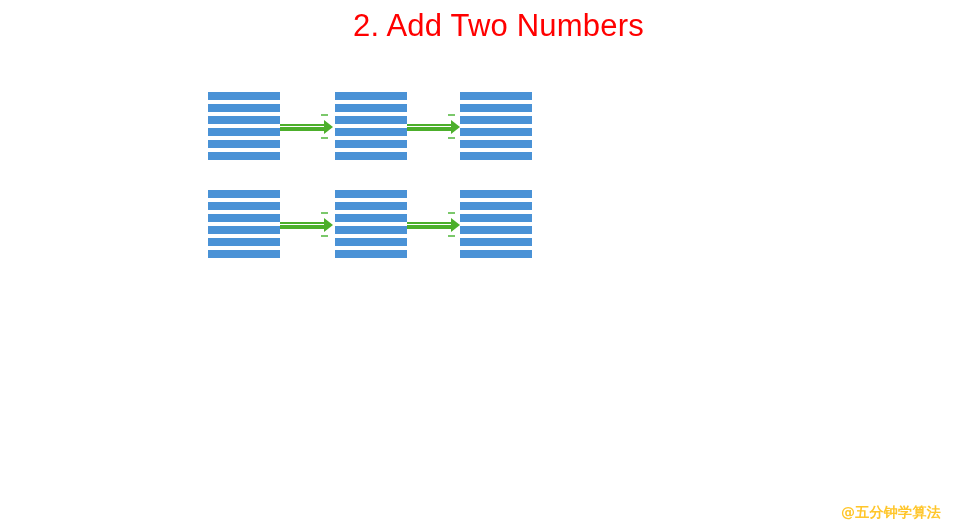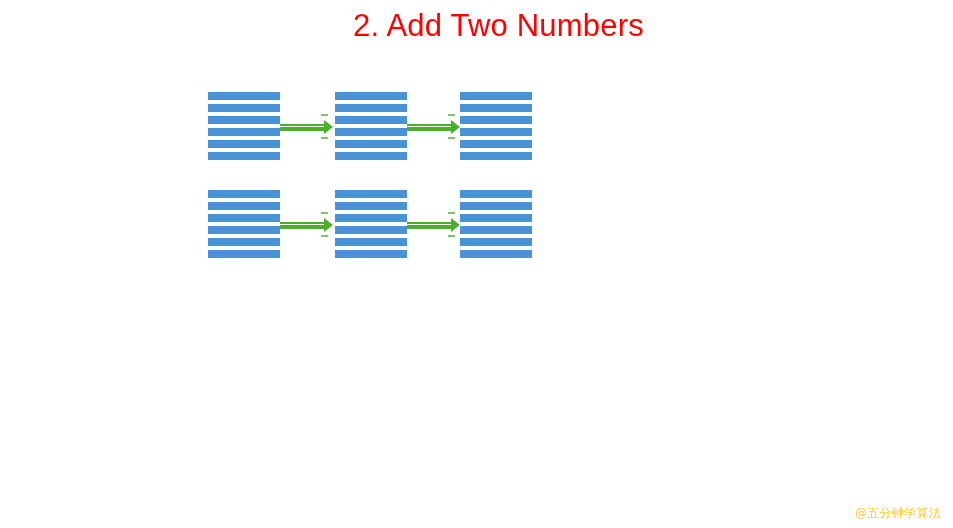--- a/index.html
+++ b/index.html
@@ -138,22 +138,22 @@
   }
   .arrow .head-tick-up { top: -6px; }
   .arrow .head-tick-dn { top: 17px; }
 
   
   #watermark {
     position: absolute;
     right: 12px;
     bottom: 6px;
     font-family: "DejaVu Sans", sans-serif;
-    font-size: 12px;
-    font-weight: 400;
+    font-size: 14px;
+    font-weight: 700;
     color: #FFC62B;
     white-space: nowrap;
     letter-spacing: 0.3px;
   }
 </style>
 </head>
 <body>
 
 <div id="slide-title">2. Add Two Numbers</div>
 

